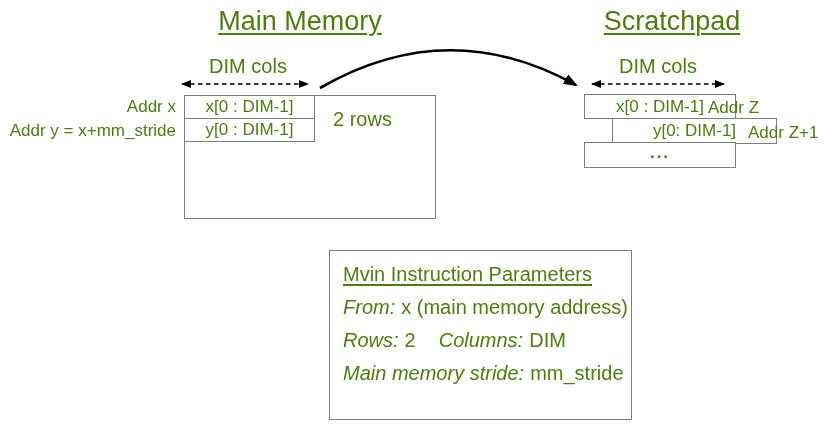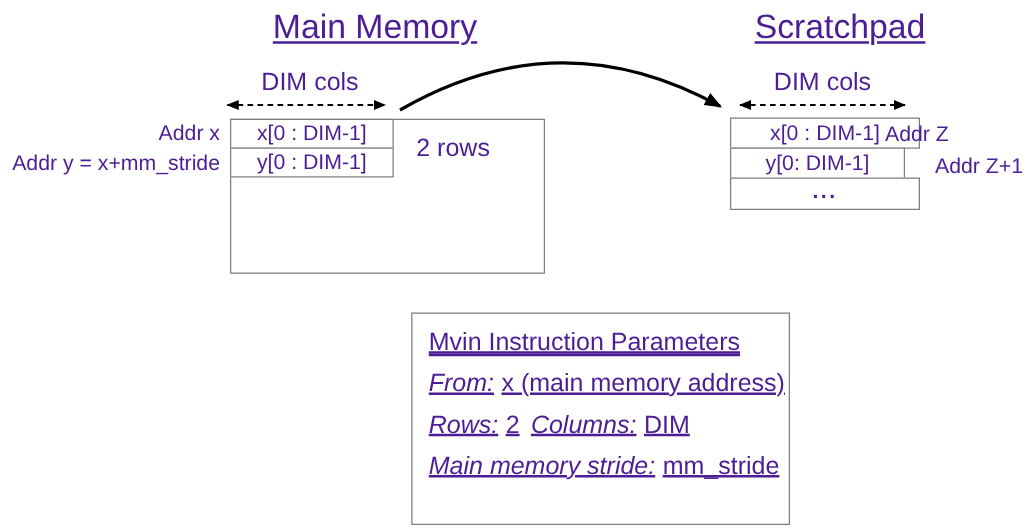--- a/index.html
+++ b/index.html
@@ -2,21 +2,21 @@
 <html><head>
 <meta charset="utf-8">
 <style>
   html, body { margin: 0; padding: 0; background: #ffffff; }
   #canvas {
     position: relative;
     width: 825px;
     height: 424px;
     background: #ffffff;
     font-family: "Liberation Sans", sans-serif;
-    color: #4c1d95;
+    color: #4d7c0f;
     overflow: hidden;
   }
   .abs { position: absolute; }
   .section-title {
     font-size: 27px;
     text-align: center;
     text-decoration: underline;
     text-decoration-thickness: 2px;
     text-underline-offset: 3px;
     white-space: nowrap;
@@ -49,30 +49,29 @@
   }
   .addr-left { text-align: right; }
   .rows-count-label { font-size: 20px; white-space: nowrap; }
   #arrow-layer { position: absolute; left: 0; top: 0; pointer-events: none; }
   .params-box {
     border: 1.5px solid #7d7d7d;
     background: #ffffff;
     box-sizing: border-box;
     padding: 7px 0 0 13px;
     font-size: 20px;
-    text-decoration: underline;
   }
   .params-box .pline { line-height: 33px; white-space: nowrap; }
   .params-title {
     text-decoration: underline;
     text-decoration-thickness: 1.5px;
     text-underline-offset: 3px;
   }
   .plabel { font-style: italic; margin-right: 6px; }
-  .pgap { margin-left: 9px; }
+  .pgap { margin-left: 23px; }
 </style>
 </head>
 <body>
 
 <div id="canvas">
 
   <svg id="arrow-layer" width="825" height="424" viewBox="0 0 825 424">
     <defs>
       <marker id="ah" markerUnits="userSpaceOnUse" markerWidth="10" markerHeight="8" refX="9" refY="4" orient="auto-start-reverse">
         <path d="M0,0 L10,4 L0,8 Z" fill="#000000"></path>
@@ -103,21 +102,21 @@
   <div class="abs rows-count-label" style="left:333px; top:108px;">2 rows</div>
 
   <div class="abs addr-label addr-left" style="left:0px; top:97px; width:176px;">Addr x</div>
   <div class="abs section-title" style="left:572px; top:6px; width:200px;">Scratchpad</div>
 
   <div class="abs addr-label addr-left" style="left:0px; top:121px; width:176px;">Addr y = x+mm_stride</div>
 
   <div class="abs dim-label" style="left:588px; top:55px; width:140px;">DIM cols</div>
 
   <div class="abs cell" style="left:584px; top:94px; width:152px; height:25px;">x[0 : DIM-1]</div>
-  <div class="abs cell" style="left:584px; top:117.5px; width:140px; height:26px;">y[0: DIM-1]</div>
+  <div class="abs cell" style="left:612px; top:117.5px; width:165px; height:26px;">y[0: DIM-1]</div>
   <div class="abs cell ellipsis" style="left:584px; top:142px; width:152px; height:26px;">...</div>
 
   <div class="abs addr-label" style="left:708px; top:98px;">Addr Z</div>
   <div class="abs addr-label" style="left:748px; top:123px;">Addr Z+1</div>
 
   <div class="abs params-box" style="left:329px; top:250px; width:303px; height:170px;">
     <div class="pline params-title">Mvin Instruction Parameters</div>
     <div class="pline">
       <span class="plabel">From:</span><span>x (main memory address)</span>
     </div>

